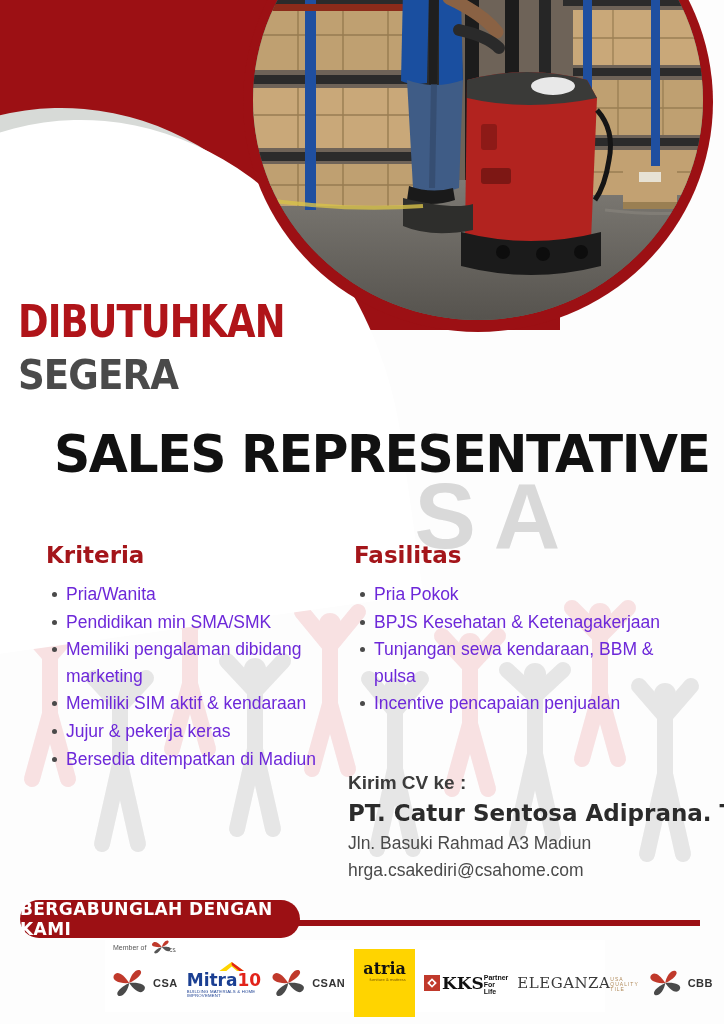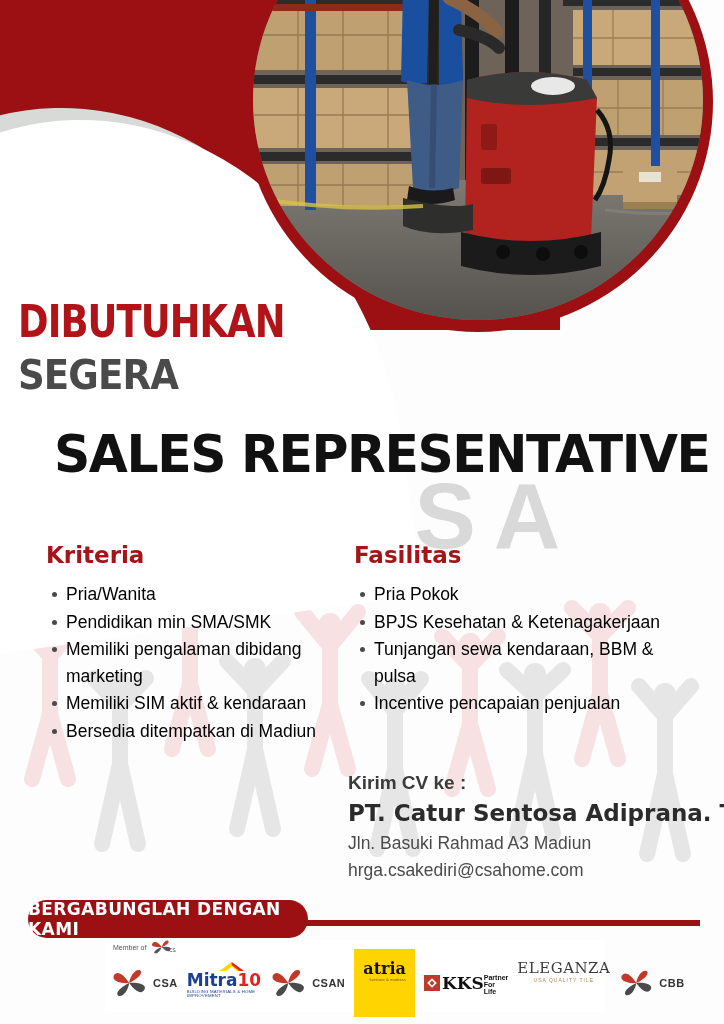--- a/index.html
+++ b/index.html
@@ -76,21 +76,21 @@
   
   .col{position:absolute;}
   .col-left{left:46px;top:542px;width:280px;}
   .col-right{left:354px;top:542px;width:330px;}
   .sec-head{
     font-size:23px;font-weight:700;color:#a4151a;margin:0 0 13px 0;
     font-family:"DejaVu Sans",sans-serif;
   }
   ul.bullets{margin:0;padding:0 0 0 20px;list-style:none;}
   ul.bullets li{
-    position:relative;font-size:17.5px;line-height:1.52;color:#000000;
+    position:relative;font-size:17.5px;line-height:1.52;color:#6d28d9;
     margin-bottom:1px;font-family:"Liberation Sans",sans-serif;
   }
   ul.bullets li::before{
     content:"";position:absolute;left:-14px;top:11px;
     width:5px;height:5px;border-radius:50%;background:#4a4a4a;
   }
 
   
   .contact{position:absolute;left:348px;top:772px;width:340px;}
   .contact .lead{
@@ -104,21 +104,21 @@
   .contact .addr,.contact .email{
     font-size:17.5px;color:#4a4a4a;line-height:1.55;
     font-family:"Liberation Sans",sans-serif;
   }
 
   
   .banner-line{
     position:absolute;left:280px;top:920px;width:420px;height:6px;background:#9c1014;
   }
   .banner-pill{
-    position:absolute;left:28px;top:900px;width:280px;height:38px;
+    position:absolute;left:20px;top:900px;width:280px;height:38px;
     background:#9c1014;border-radius:19px;
     display:flex;align-items:center;justify-content:flex-start;
   }
   .banner-pill span{
     color:#ffffff;font-size:17px;font-weight:700;letter-spacing:.4px;
     font-family:"DejaVu Sans",sans-serif;
   }
 
   
   .logo-card{
@@ -148,21 +148,21 @@
     align-items:flex-end;line-height:1;
   }
   .atria .a1{font-size:16px;font-weight:700;color:#111;font-family:"DejaVu Serif",serif;}
   .atria .a2{font-size:4.2px;color:#7a5a00;margin-top:1px;}
 
   .kks{display:flex;flex-direction:row;line-height:1;}
   .kks .k1{display:flex;align-items:center;gap:2px;}
   .kks .k1 .kt{font-size:17px;font-weight:700;color:#111;font-family:"DejaVu Serif",serif;}
   .kks .k2{font-size:7px;font-weight:700;color:#111;margin-top:2px;}
 
-  .eleg{display:flex;flex-direction:column;align-items:center;line-height:1;}
+  .eleg{display:flex;flex-direction:row;align-items:center;line-height:1;}
   .eleg .e1{font-size:15px;color:#3a3a3a;letter-spacing:.5px;font-family:"DejaVu Serif",serif;}
   .eleg .e2{font-size:5px;color:#b08a5a;letter-spacing:1px;margin-top:2px;}
 </style>
 </head>
 <body>
 
 <div id="poster">
 
   <div class="bg-layer">
 
@@ -358,20 +358,21 @@
   <div class="kicker2">SEGERA</div>
   <div class="job-title">SALES REPRESENTATIVE</div>
 
   <div class="col col-left">
     <div class="sec-head">Kriteria</div>
     <ul class="bullets">
       <li>Pria/Wanita</li>
       <li>Pendidikan min SMA/SMK</li>
       <li>Memiliki pengalaman dibidang marketing</li>
       <li>Memiliki SIM aktif &amp; kendaraan</li>
+      <li>Jujur &amp; pekerja keras</li>
       <li>Bersedia ditempatkan di Madiun</li>
     </ul>
   </div>
 
   <div class="col col-right">
     <div class="sec-head">Fasilitas</div>
     <ul class="bullets">
       <li>Pria Pokok</li>
       <li>BPJS Kesehatan &amp; Ketenagakerjaan</li>
       <li>Tunjangan sewa kendaraan, BBM &amp; pulsa</li>

